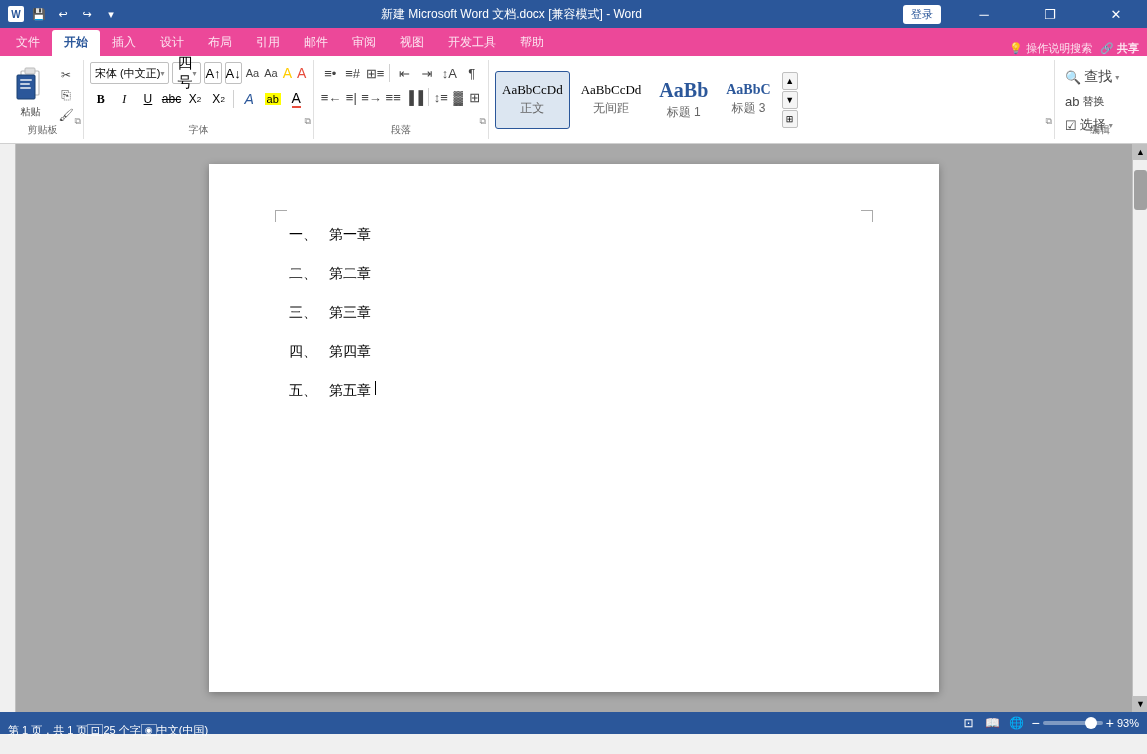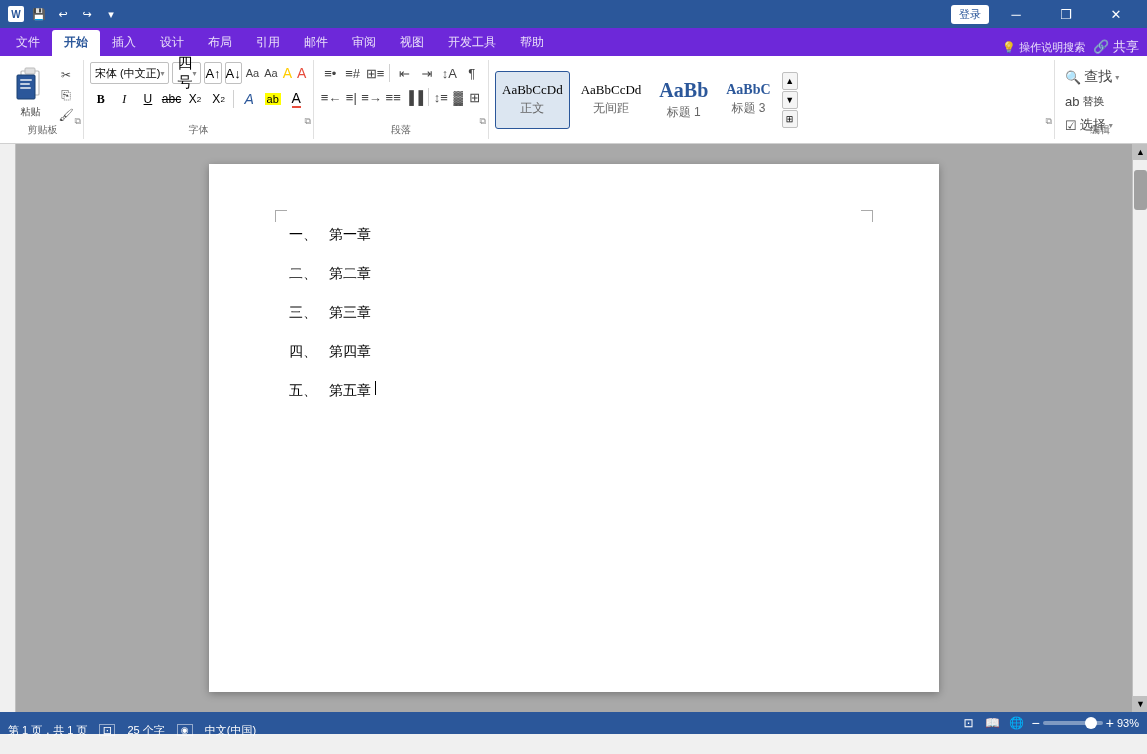--- a/index.html
+++ b/index.html
@@ -12,29 +12,29 @@
       display: flex;
       align-items: center;
       justify-content: space-between;
       padding: 0 8px;
       color: white;
       font-size: 12px;
       font-family: 'Microsoft YaHei', sans-serif;
     }
     #titlebar-left { display: flex; align-items: center; gap: 6px; }
     #titlebar-center { flex: 1; text-align: center; font-size: 12px; }
-    #titlebar-right { display: flex; align-items: center; gap: 4px; }
+    #titlebar-right { display: flex; align-items: center; gap: 20px; }
     .title-icon { width: 16px; height: 16px; background: #fff; border-radius: 2px; display: flex; align-items: center; justify-content: center; color: #2b579a; font-size: 10px; font-weight: bold; }
     .quick-access-btn { width: 18px; height: 18px; display: flex; align-items: center; justify-content: center; font-size: 11px; cursor: pointer; border-radius: 2px; }
     .login-btn { background: #fff; color: #2b579a; padding: 2px 8px; border-radius: 3px; font-size: 11px; cursor: pointer; font-family: 'Microsoft YaHei', sans-serif; }
     .window-btn { width: 46px; height: 28px; display: flex; align-items: center; justify-content: center; cursor: pointer; font-size: 13px; }
 
     
     #ribbon-tabs {
-      background: #6d28d9;
+      background: #ec4899;
       height: 28px;
       display: flex;
       align-items: flex-end;
       padding-left: 4px;
       font-family: 'Microsoft YaHei', sans-serif;
     }
     .ribbon-tab {
       padding: 4px 12px 5px;
       font-size: 12px;
       color: rgba(255,255,255,0.85);
@@ -221,21 +221,21 @@
       background: #2b579a;
       height: 22px;
       display: flex;
       align-items: center;
       justify-content: space-between;
       padding: 0 8px;
       font-size: 11px;
       color: white;
       font-family: 'Microsoft YaHei', sans-serif;
     }
-    #statusbar-left { display: flex; align-items: center; gap: 12px; margin-top: 14px; }
+    #statusbar-left { display: flex; align-items: center; gap: 0; margin-top: 14px; }
     #statusbar-right { display: flex; align-items: center; gap: 6px; }
     .status-item { cursor: pointer; }
     .view-btn { width: 18px; height: 16px; display: flex; align-items: center; justify-content: center; cursor: pointer; border-radius: 2px; font-size: 12px; }
     .zoom-slider-container { display: flex; align-items: center; gap: 3px; }
     .zoom-minus, .zoom-plus { cursor: pointer; font-size: 14px; color: white; }
     .zoom-track { width: 60px; height: 4px; background: rgba(255,255,255,0.4); border-radius: 2px; position: relative; cursor: pointer; }
     .zoom-thumb { position: absolute; top: -4px; left: 70%; width: 12px; height: 12px; background: white; border-radius: 50%; cursor: pointer; }
 
     
     .ribbon-row { display: flex; align-items: center; gap: 2px; }
@@ -247,20 +247,21 @@
 <body>
 
 <div id="titlebar">
   <div id="titlebar-left">
     <div class="title-icon">W</div>
     <div class="quick-access-btn">💾</div>
     <div class="quick-access-btn">↩</div>
     <div class="quick-access-btn">↪</div>
     <div class="quick-access-btn">▾</div>
   </div>
+  <div id="titlebar-center">新建 Microsoft Word 文档.docx [兼容模式] - Word</div>
   <div id="titlebar-right">
     <div class="login-btn">登录</div>
     <div class="window-btn">─</div>
     <div class="window-btn">❐</div>
     <div class="window-btn close">✕</div>
   </div>
 </div>
 
 <div id="ribbon-tabs">
   <div class="ribbon-tab">文件</div>
@@ -269,21 +270,21 @@
   <div class="ribbon-tab">设计</div>
   <div class="ribbon-tab">布局</div>
   <div class="ribbon-tab">引用</div>
   <div class="ribbon-tab">邮件</div>
   <div class="ribbon-tab">审阅</div>
   <div class="ribbon-tab">视图</div>
   <div class="ribbon-tab">开发工具</div>
   <div class="ribbon-tab">帮助</div>
   <div class="ribbon-right">
     <div style="font-size:11px;color:rgba(255,255,255,0.85);cursor:pointer;display:flex;align-items:center;gap:3px;">💡 <span>操作说明搜索</span></div>
-    <div style="font-size:13px;color:rgba(255,255,255,0.85);cursor:pointer;">🔗 共享</div>
+    <div style="font-size:11px;color:rgba(255,255,255,0.85);cursor:pointer;font-weight:bold;">🔗 共享</div>
   </div>
 </div>
 
 <div id="ribbon-toolbar">
 
   <div class="ribbon-group clipboard-group">
     <div class="ribbon-group-content">
       <div class="paste-btn">
         <svg width="32" height="36" viewBox="0 0 32 36">
           <rect x="6" y="4" width="18" height="24" rx="1" fill="#fff" stroke="#bbb" stroke-width="1.2"></rect>

